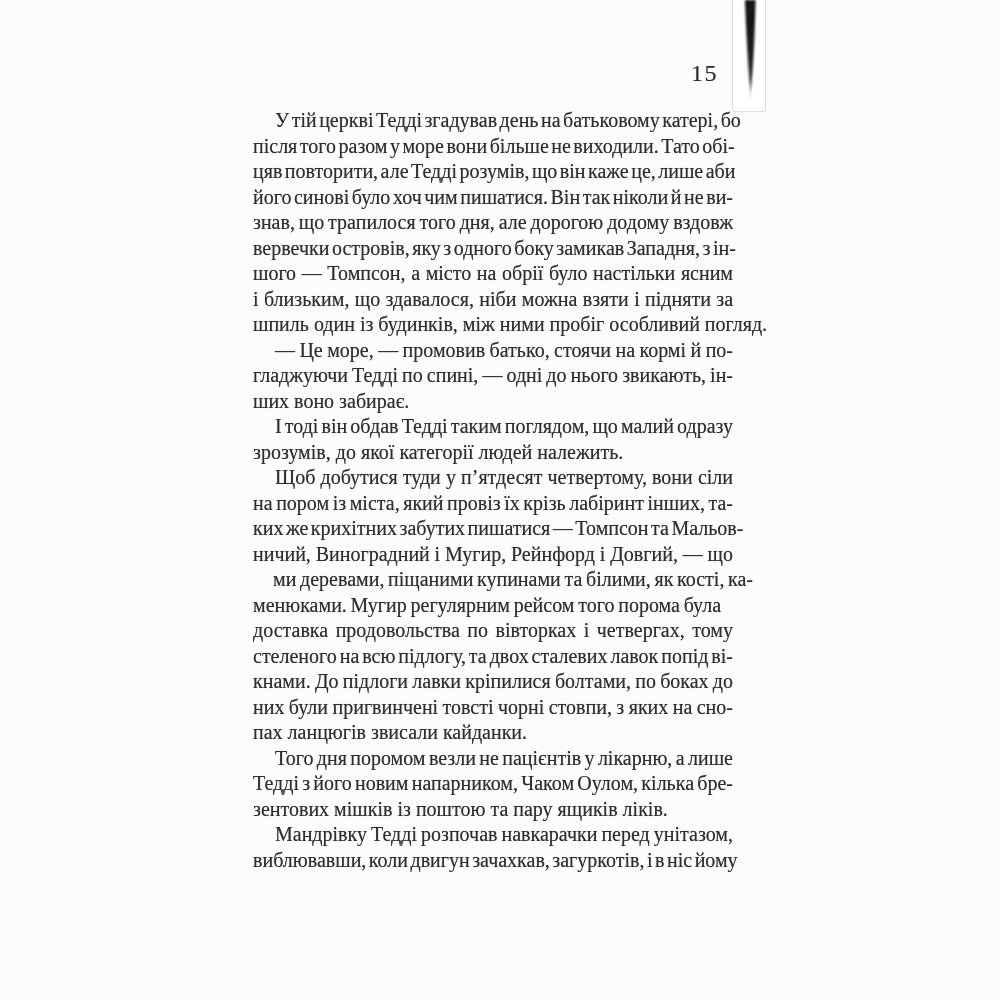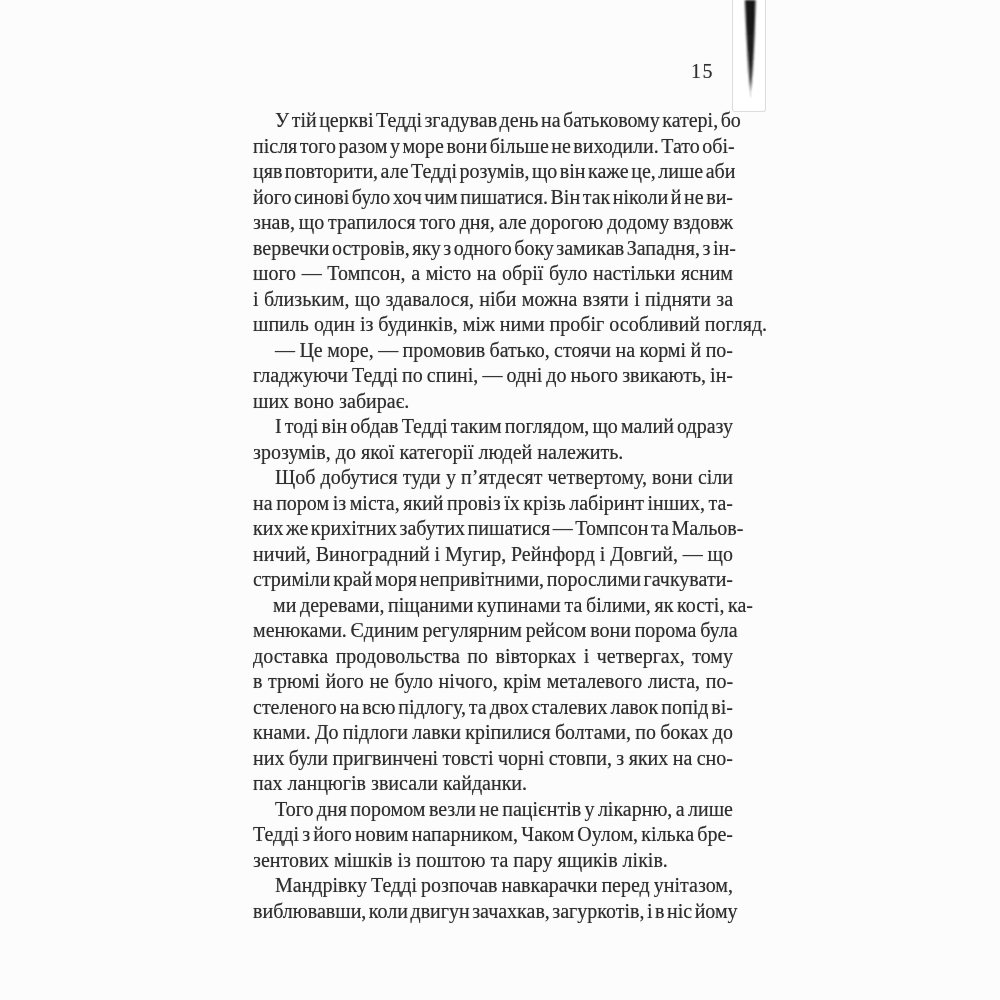--- a/index.html
+++ b/index.html
@@ -16,21 +16,21 @@
     position: relative;
   }
   .page {
     position: absolute;
     inset: 0;
   }
   .page-number {
     position: absolute;
     left: 691px;
     top: 60px;
-    font-size: 20px;
+    font-size: 24px;
     letter-spacing: 1.5px;
     color: #303030;
     text-shadow: 0 0 0.7px rgba(46,46,46,0.5);
   }
   .corner-box {
     position: absolute;
     left: 732px;
     top: 0;
     width: 34px;
     height: 112px;
@@ -100,25 +100,23 @@
       <div class="line"><span>шпиль один із будинків, між ними пробіг особливий погляд.</span></div>
       <div class="line indent"><span style="word-spacing: -0.57px;">— Це море, — промовив батько, стоячи на кормі й по-</span></div>
       <div class="line"><span style="word-spacing: -0.95px; margin-top: 44px;">гладжуючи Тедді по спині, — одні до нього звикають, ін-</span></div>
       <div class="line"><span>ших воно забирає.</span></div>
       <div class="line indent"><span style="word-spacing: -1.88px;">І тоді він обдав Тедді таким поглядом, що малий одразу</span></div>
       <div class="line"><span>зрозумів, до якої категорії людей належить.</span></div>
       <div class="line indent"><span style="word-spacing: 0.12px;">Щоб добутися туди у п’ятдесят четвертому, вони сіли</span></div>
       <div class="line"><span style="word-spacing: -1.44px;">на пором із міста, який провіз їх крізь лабіринт інших, та-</span></div>
       <div class="line"><span style="word-spacing: -2.5px;">ких же крихітних забутих пишатися — Томпсон та Мальов-</span></div>
       <div class="line"><span style="word-spacing: -0.18px;">ничий, Виноградний і Мугир, Рейнфорд і Довгий, — що</span></div>
-      <div class="line"><span style="word-spacing: -2.33px;">стриміли край моря непривітними, порослими гачкувати-</span></div>
       <div class="line"><span style="word-spacing: -1.33px; margin-left: 20px;">ми деревами, піщаними купинами та білими, як кості, ка-</span></div>
-      <div class="line"><span style="word-spacing: -1.24px;">менюками. Єдиним регулярним рейсом вони порома була</span></div>
+      <div class="line"><span style="word-spacing: -1.24px;">менюками. Мугир регулярним рейсом того порома була</span></div>
       <div class="line"><span style="word-spacing: 2.51px; text-align: right;">доставка продовольства по вівторках і четвергах, тому</span></div>
-      <div class="line"><span style="word-spacing: 0.56px;">в трюмі його не було нічого, крім металевого листа, по-</span></div>
       <div class="line"><span style="word-spacing: -2.06px; margin-top: 15px;">стеленого на всю підлогу, та двох сталевих лавок попід ві-</span></div>
       <div class="line"><span style="word-spacing: -0.78px;">кнами. До підлоги лавки кріпилися болтами, по боках до</span></div>
       <div class="line"><span style="word-spacing: -0.57px;">них були пригвинчені товсті чорні стовпи, з яких на сно-</span></div>
       <div class="line"><span>пах ланцюгів звисали кайданки.</span></div>
       <div class="line indent"><span style="word-spacing: -1.62px;">Того дня поромом везли не пацієнтів у лікарню, а лише</span></div>
       <div class="line"><span style="word-spacing: -1.77px;">Тедді з його новим напарником, Чаком Оулом, кілька бре-</span></div>
       <div class="line"><span>зентових мішків із поштою та пару ящиків ліків.</span></div>
       <div class="line indent"><span style="word-spacing: -0.97px;">Мандрівку Тедді розпочав навкарачки перед унітазом,</span></div>
       <div class="line"><span style="word-spacing: -2.5px;">виблювавши, коли двигун зачахкав, загуркотів, і в ніс йому</span></div>
     </div>

